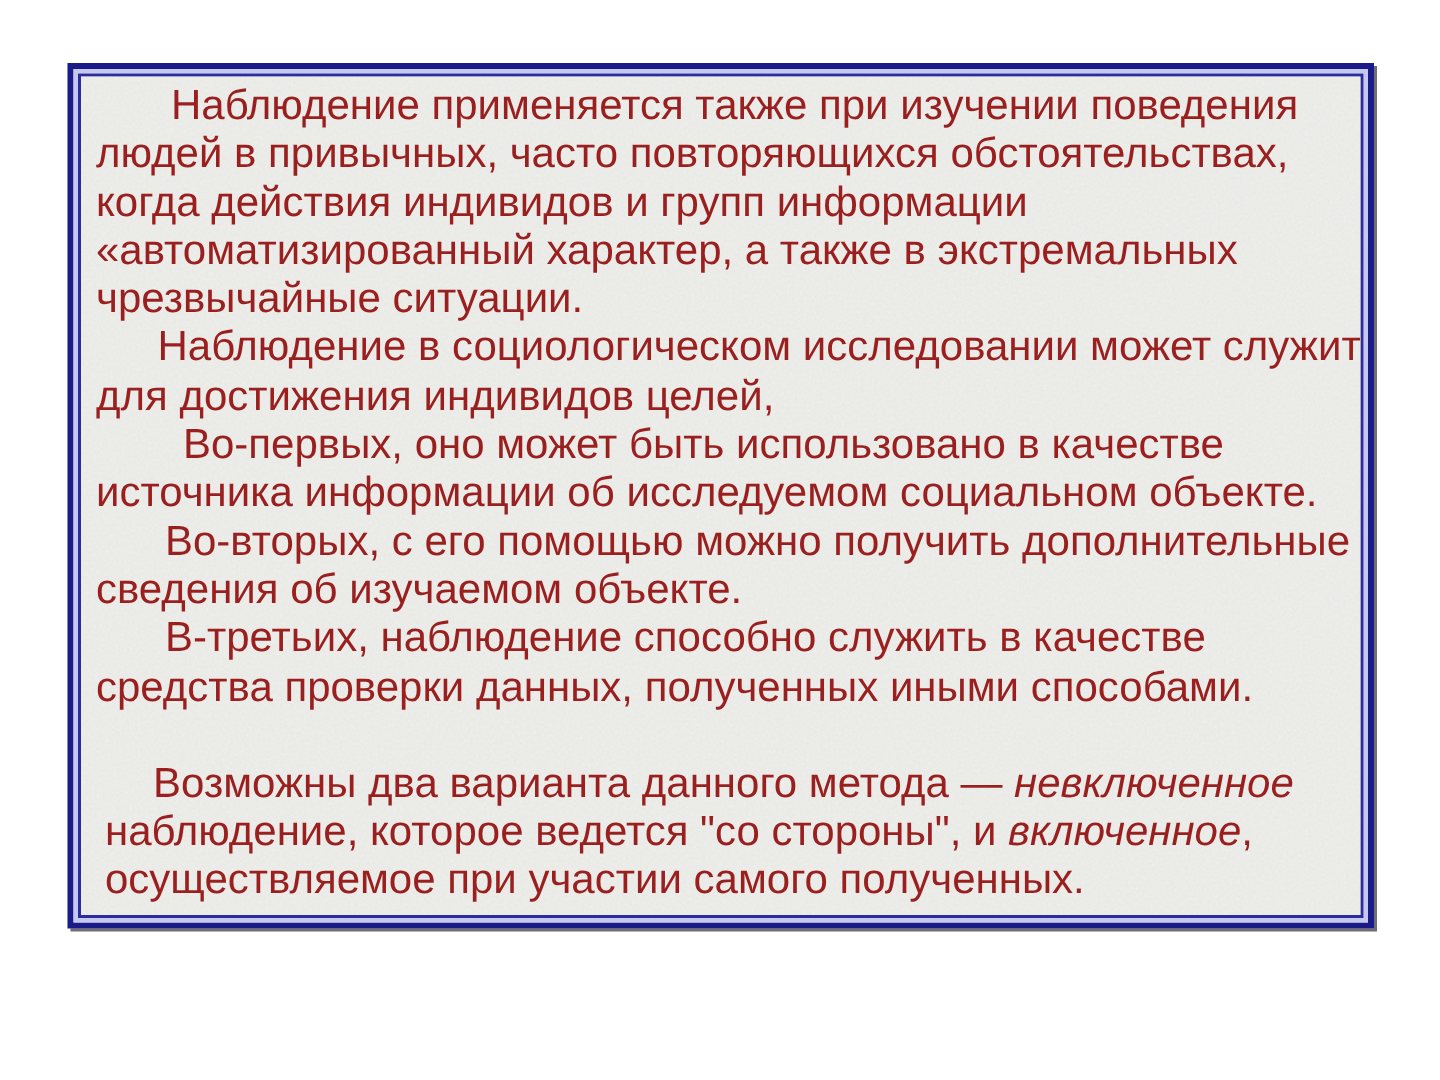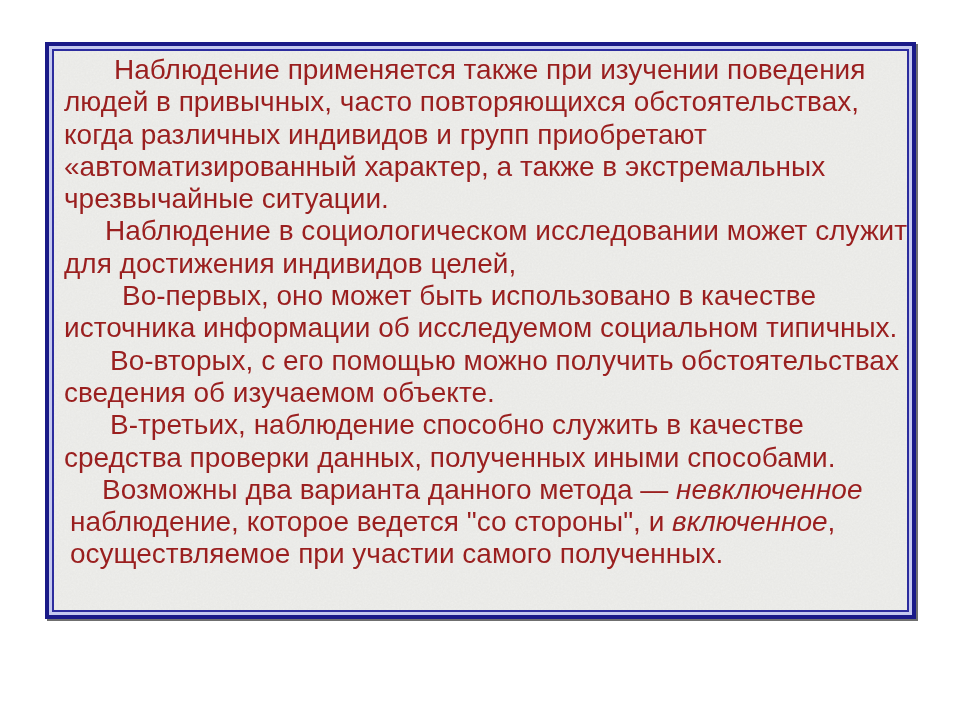--- a/index.html
+++ b/index.html
@@ -78,41 +78,41 @@
                       0 0 0 0 0.78
                       0.55 0.55 0.55 0 0"></feColorMatrix>
           </filter>
           <rect x="0" y="0" width="100%" height="100%" fill="#f2f2ef"></rect>
           <rect x="0" y="0" width="100%" height="100%" filter="url(#paperNoise)" opacity="0.8"></rect>
         </svg>
         <div class="text-block">
             <div>
               <div class="line" style="margin-left: 50px;"><span>Наблюдение применяется также при изучении поведения</span></div>
               <div class="line"><span>людей в привычных, часто повторяющихся обстоятельствах,</span></div>
-              <div class="line"><span>когда различных индивидов и групп приобретают</span></div>
+              <div class="line"><span>когда действия индивидов и групп информации</span></div>
               <div class="line"><span>«автоматизированный характер, а также в экстремальных</span></div>
               <div class="line"><span>чрезвычайные ситуации.</span></div>
             </div>
             <div>
               <div class="line" style="margin-left: 41px;"><span>Наблюдение в социологическом исследовании может служить</span></div>
               <div class="line"><span>для достижения индивидов целей,</span></div>
             </div>
             <div>
               <div class="line" style="margin-left: 58px;"><span>Во-первых, оно может быть использовано в качестве</span></div>
-              <div class="line"><span>источника информации об исследуемом социальном типичных.</span></div>
+              <div class="line"><span>источника информации об исследуемом социальном объекте.</span></div>
             </div>
             <div>
-              <div class="line" style="margin-left: 46px;"><span>Во-вторых, с его помощью можно получить обстоятельствах</span></div>
+              <div class="line" style="margin-left: 46px;"><span>Во-вторых, с его помощью можно получить дополнительные</span></div>
               <div class="line"><span>сведения об изучаемом объекте.</span></div>
             </div>
             <div>
               <div class="line" style="margin-left: 46px;"><span>В-третьих, наблюдение способно служить в качестве</span></div>
               <div class="line"><span>средства проверки данных, полученных иными способами.</span></div>
             </div>
-            <div style="margin-left: 6px;">
+            <div style="margin-left: 6px; margin-top: 32px;">
               <div class="line" style="margin-left: 32px;"><span>Возможны два варианта данного метода — </span><span class="italic">невключенное</span></div>
               <div class="line"><span>наблюдение, которое ведется "со стороны", и </span><span class="italic">включенное</span><span>,</span></div>
               <div class="line"><span>осуществляемое при участии самого полученных.</span></div>
             </div>
           </div>
       </div>
     </div>
   </div>
 </div>
 

